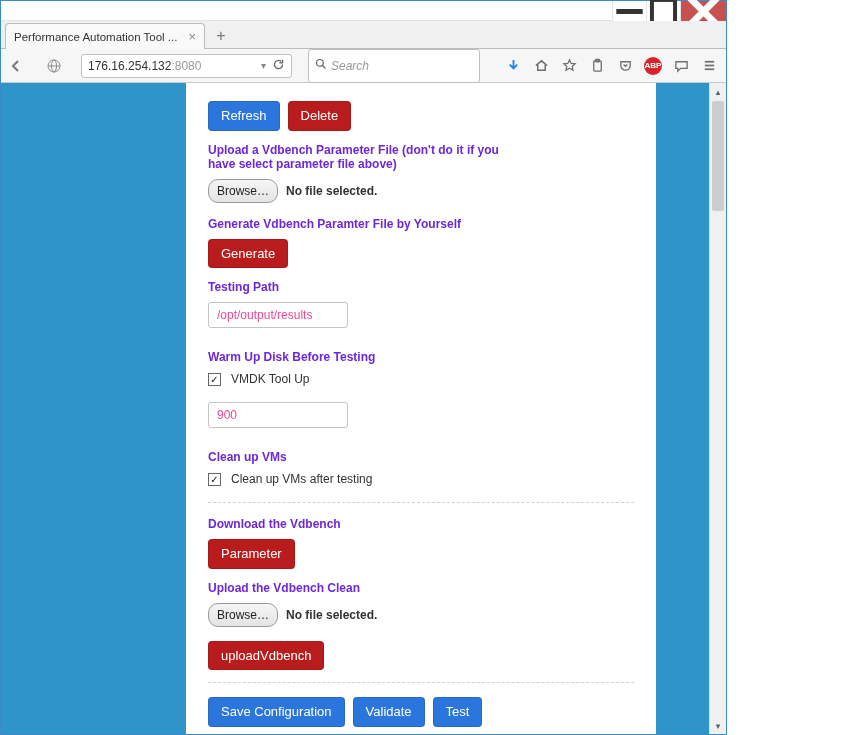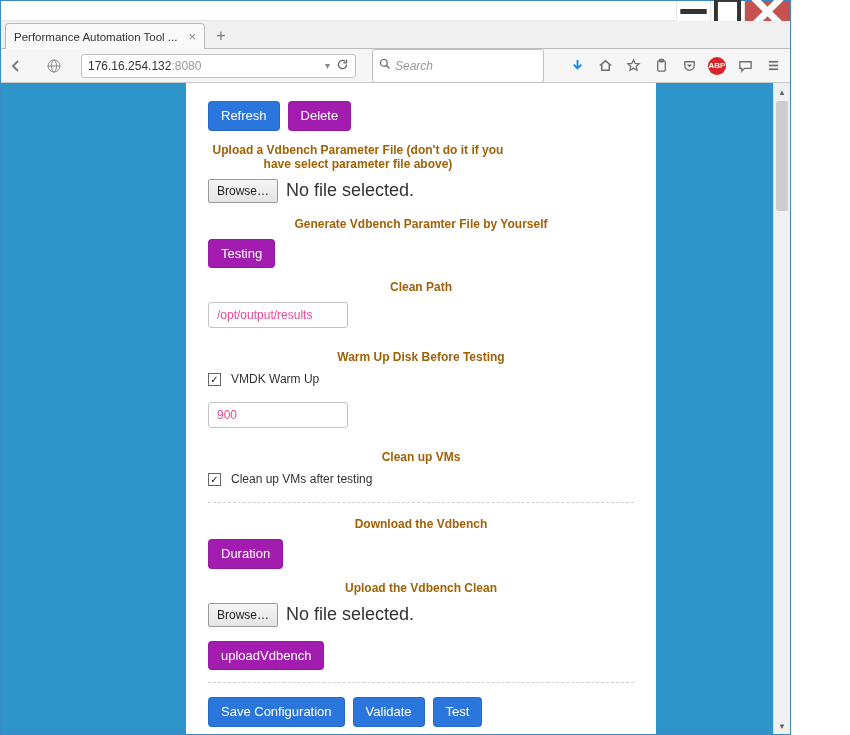--- a/index.html
+++ b/index.html
@@ -6,21 +6,21 @@
   body {
     font-family: "Segoe UI", Tahoma, Arial, sans-serif;
     font-size: 12px;
     background: #fff;
     overflow: hidden;
     width: 850px;
     height: 735px;
   }
   
   .window {
-    width: 791px;
+    width: 727px;
     height: 735px;
     border: 1px solid #3a8ac4;
     display: flex;
     flex-direction: column;
     position: relative;
   }
   .titlebar {
     height: 20px;
     background: #fff;
     display: flex;
@@ -194,44 +194,43 @@
     display: inline-block;
     padding: 6px 12px;
     font-size: 13px;
     color: #fff;
     border-radius: 4px;
     border: 1px solid rgba(0,0,0,0.1);
     cursor: pointer;
     line-height: 1.2;
   }
   .btn-blue { background: #2b76dc; }
-  .btn-red  { background: #a21caf; }
+  .btn-red  { background: #b91c1c; }
   .btn-row { display:flex; gap:8px; flex-wrap:wrap; margin-bottom: 12px;}
 
   .sect-label {
     font-weight: bold;
     font-size: 12px;
-    color: #a16207;
+    color: #6d28d9;
     margin-top: 6px;
     margin-bottom: 8px;
-    text-align: center;
   }
   .browse-row {
     display:flex; align-items:center; gap:8px;
     margin-bottom: 14px;
   }
   .browse-btn {
     border:1px solid #9a9a9a;
     background: linear-gradient(#f5f5f5,#e4e4e4);
     padding: 4px 8px;
     font-size:12px;
     color:#222;
-    border-radius:2px;
-  }
-  .nofile { color:#333; font-size:18px; }
+    border-radius:10px;
+  }
+  .nofile { color:#333; font-size:12px;font-weight:bold; }
 
   .text-input {
     width: 140px;
     height: 26px;
     border: 1px solid #c4c4c4;
     border-radius: 3px;
     padding: 0 8px;
     font-size: 12px;
     color: #ec4899;
     background:#fff;
@@ -376,45 +375,45 @@
       </div>
 
       <div class="sect-label" style="max-width:300px;">Upload a Vdbench Parameter File (don't do it if you have select parameter file above)</div>
       <div class="browse-row">
         <span class="browse-btn">Browse…</span>
         <span class="nofile">No file selected.</span>
       </div>
 
       <div class="sect-label">Generate Vdbench Paramter File by Yourself</div>
       <div class="btn-row">
-        <span class="btn btn-red">Testing</span>
-      </div>
-
-      <div class="sect-label">Clean Path</div>
+        <span class="btn btn-red">Generate</span>
+      </div>
+
+      <div class="sect-label">Testing Path</div>
       <input class="text-input" value="/opt/output/results" style="">
 
       <div class="sect-label">Warm Up Disk Before Testing</div>
       <div class="checkbox-row">
         <span class="chk">✓</span>
-        <span>VMDK Warm Up</span>
+        <span>VMDK Tool Up</span>
       </div>
 
       <input class="text-input" value="900" style="">
 
       <div class="sect-label">Clean up VMs</div>
       <div class="checkbox-row">
         <span class="chk">✓</span>
         <span>Clean up VMs after testing</span>
       </div>
 
       <hr class="dashed">
 
       <div class="sect-label">Download the Vdbench</div>
       <div class="btn-row">
-        <span class="btn btn-red">Duration</span>
+        <span class="btn btn-red">Parameter</span>
       </div>
 
       <div class="sect-label">Upload the Vdbench Clean</div>
       <div class="browse-row">
         <span class="browse-btn">Browse…</span>
         <span class="nofile">No file selected.</span>
       </div>
 
       <div class="btn-row" style="margin-top:12px;">
         <span class="btn btn-red">uploadVdbench</span>

